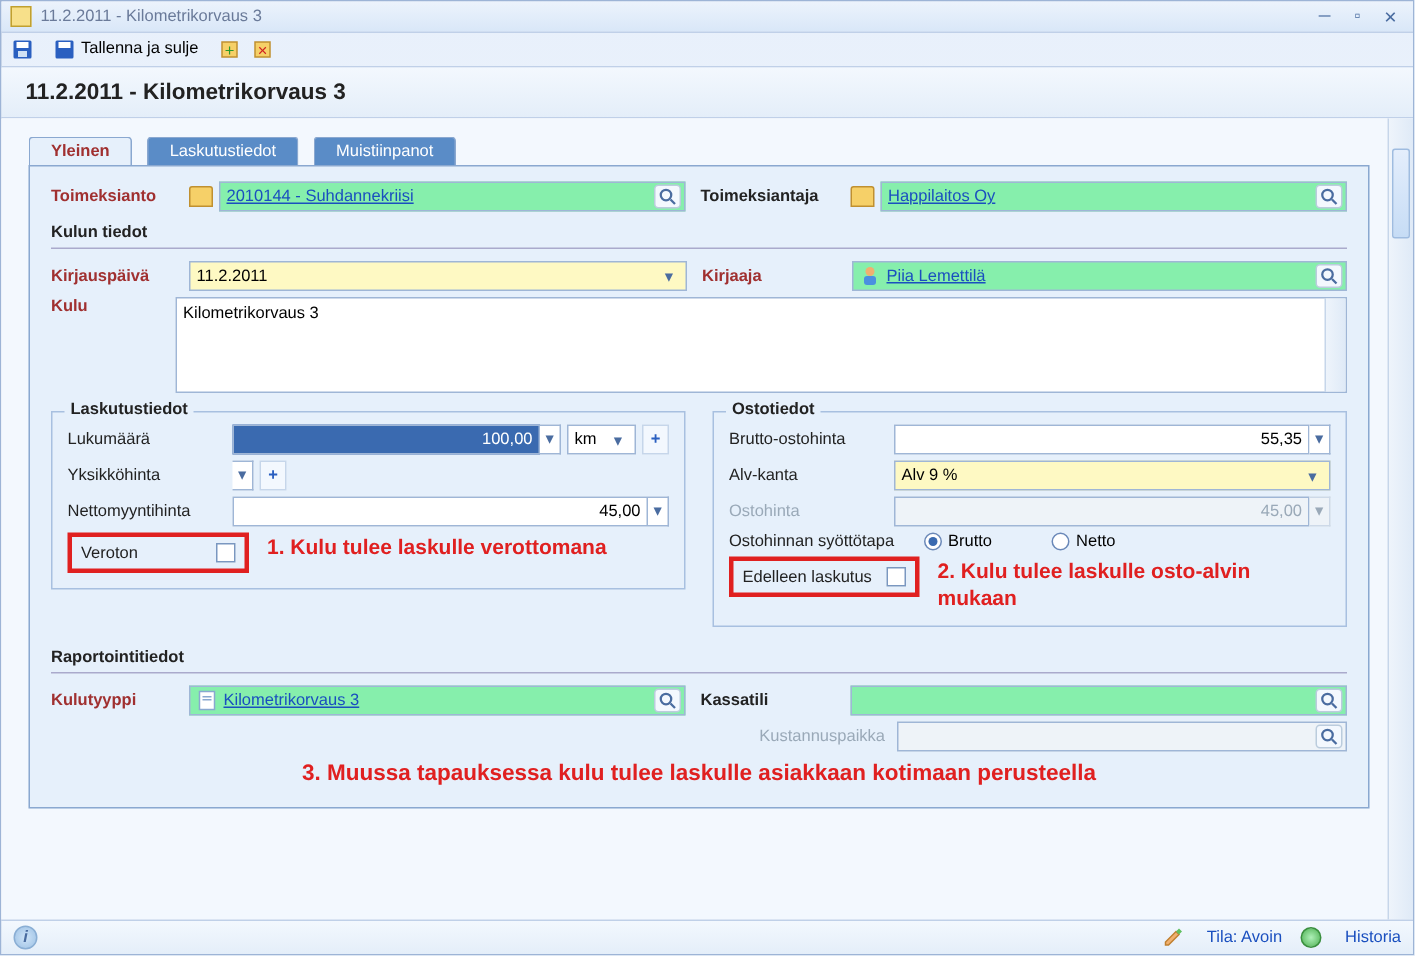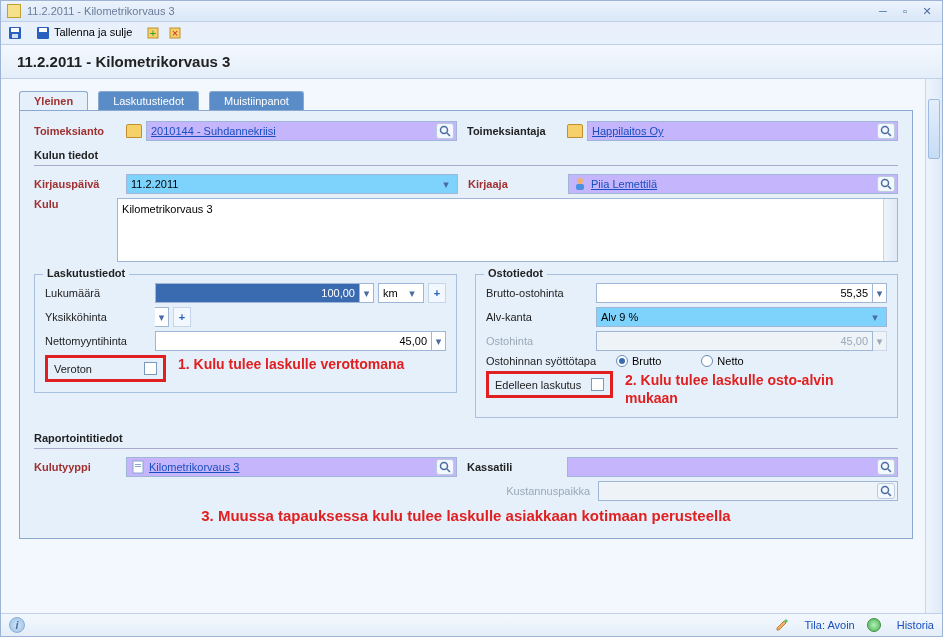--- a/index.html
+++ b/index.html
@@ -21,26 +21,26 @@
 .tab { padding: 3px 14px; border: 1px solid #8aa8d0; border-bottom: none; margin-right: 10px; background: #5a8cc7; color: #fff; border-radius: 3px 3px 0 0; cursor: pointer; }
 .tab.active { background: #e6f0fb; color: #a03030; font-weight: bold; }
 .panel { border: 1px solid #8aa8d0; background: #e6f0fb; padding: 10px 14px 14px; }
 .row { display: flex; align-items: center; margin-bottom: 4px; }
 .lbl { width: 92px; color: #a03030; font-weight: bold; }
 .lbl.black { color: #222; }
 .lbl.gray { color: #9aa; }
 .folder-ic { width:16px; height:14px; background:#f6d068; border:1px solid #c09030; border-radius:2px 2px 0 0; margin-right:4px;}
 .person-ic { width:14px; height:14px; display:inline-block; margin-right:4px; }
 .link { color: #1a4fbf; text-decoration: underline; cursor: pointer; }
-.searchbox { display:flex; align-items:center; border:1px solid #9fb6d6; background:#c4b5fd; height:20px; padding:0 2px 0 4px; }
+.searchbox { display:flex; align-items:center; border:1px solid #9fb6d6; background:#86efac; height:20px; padding:0 2px 0 4px; }
 .searchbox.flex1 { flex:1; }
 .mag { width:18px; height:16px; background:#f3f8fe; border:1px solid #bcd; border-radius:3px; display:flex; align-items:center; justify-content:center; }
 .section-title { font-weight: bold; color:#222; margin: 8px 0 4px; }
 .hr-line { border-top:1px solid #aac; margin-bottom:8px; }
-.input { border:1px solid #9fb6d6; background:#7dd3fc; height:20px; padding:0 4px; display:flex; align-items:center; }
+.input { border:1px solid #9fb6d6; background:#fef9c3; height:20px; padding:0 4px; display:flex; align-items:center; }
 .dd { width:14px; text-align:center; color:#4a6ca0; cursor:pointer; }
 .textarea { border:1px solid #9fb6d6; background:#fff; height:64px; padding:4px; width:100%; display:flex; }
 .textarea .ta-body { flex:1; }
 .textarea .mini-scroll { width:14px; background:linear-gradient(90deg,#eef4fb,#dfeaf7); border-left:1px solid #c6d6ea; margin:-4px -4px -4px 4px;}
 .two-col { display:flex; gap:18px; margin-top:12px; }
 .col { flex:1; }
 .fieldset { border:1px solid #a8c0e0; padding:8px 10px 10px; position:relative; }
 .fieldset .legend { position:absolute; top:-8px; left:8px; background:#e6f0fb; padding:0 4px; font-weight:bold; color:#222; }
 .frow { display:flex; align-items:center; margin-bottom:4px; }
 .flbl { width:110px; color:#222; }

